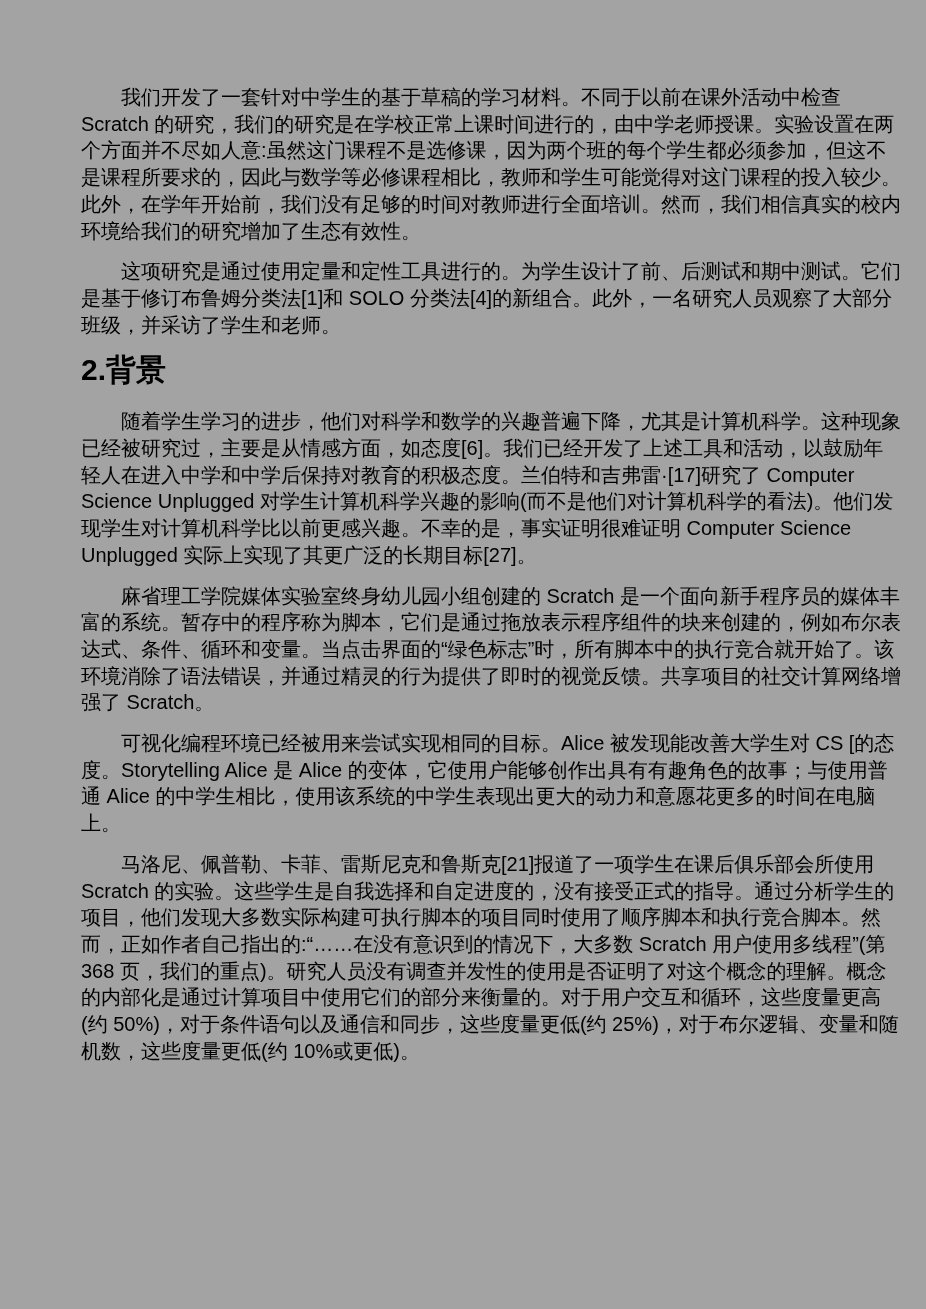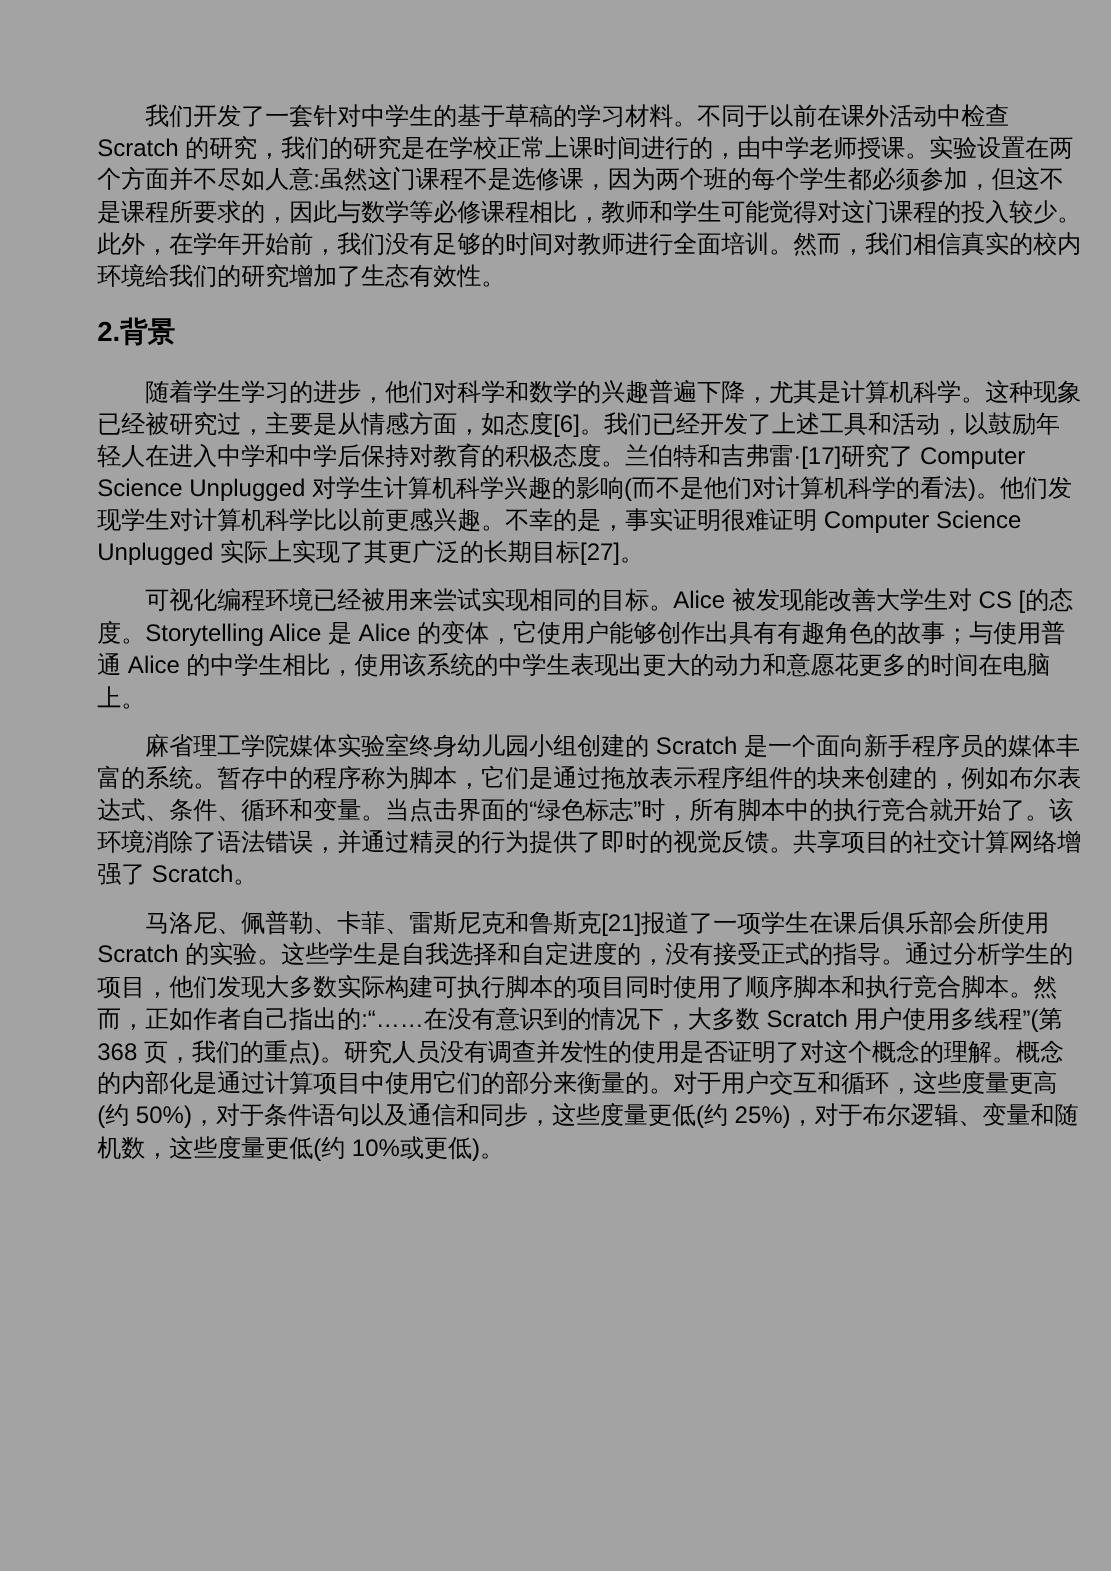--- a/index.html
+++ b/index.html
@@ -24,35 +24,36 @@
     width: 822px;
     font-size: 20px;
     line-height: 26.7px;
     text-align: left;
   }
   .text-block p {
     margin: 0 0 14px 0;
     text-indent: 2em;
   }
   .section-heading {
-    font-size: 23px;
+    font-size: 30px;
     line-height: 36px;
     font-weight: bold;
     margin: 10px 0 20px 0;
     text-indent: 0;
     font-family: "Liberation Sans", "DejaVu Sans", sans-serif;
   }
 </style>
 </head>
 <body>
 
 <div class="page">
   <div class="text-block">
     <p>我们开发了一套针对中学生的基于草稿的学习材料。不同于以前在课外活动中检查 Scratch 的研究，我们的研究是在学校正常上课时间进行的，由中学老师授课。实验设置在两个方面并不尽如人意:虽然这门课程不是选修课，因为两个班的每个学生都必须参加，但这不是课程所要求的，因此与数学等必修课程相比，教师和学生可能觉得对这门课程的投入较少。此外，在学年开始前，我们没有足够的时间对教师进行全面培训。然而，我们相信真实的校内环境给我们的研究增加了生态有效性。</p>
+    <p>这项研究是通过使用定量和定性工具进行的。为学生设计了前、后测试和期中测试。它们是基于修订布鲁姆分类法[1]和 SOLO 分类法[4]的新组合。此外，一名研究人员观察了大部分班级，并采访了学生和老师。</p>
 
     <h2 class="section-heading">2.背景</h2>
 
     <p>随着学生学习的进步，他们对科学和数学的兴趣普遍下降，尤其是计算机科学。这种现象已经被研究过，主要是从情感方面，如态度[6]。我们已经开发了上述工具和活动，以鼓励年轻人在进入中学和中学后保持对教育的积极态度。兰伯特和吉弗雷·[17]研究了 Computer Science Unplugged 对学生计算机科学兴趣的影响(而不是他们对计算机科学的看法)。他们发现学生对计算机科学比以前更感兴趣。不幸的是，事实证明很难证明 Computer Science Unplugged 实际上实现了其更广泛的长期目标[27]。</p>
+    <p>麻省理工学院媒体实验室终身幼儿园小组创建的 Scratch 是一个面向新手程序员的媒体丰富的系统。暂存中的程序称为脚本，它们是通过拖放表示程序组件的块来创建的，例如布尔表达式、条件、循环和变量。当点击界面的“绿色标志”时，所有脚本中的执行竞合就开始了。该环境消除了语法错误，并通过精灵的行为提供了即时的视觉反馈。共享项目的社交计算网络增强了 Scratch。</p>
     <p>可视化编程环境已经被用来尝试实现相同的目标。Alice 被发现能改善大学生对 CS [的态度。Storytelling Alice 是 Alice 的变体，它使用户能够创作出具有有趣角色的故事；与使用普通 Alice 的中学生相比，使用该系统的中学生表现出更大的动力和意愿花更多的时间在电脑上。</p>
-    <p>麻省理工学院媒体实验室终身幼儿园小组创建的 Scratch 是一个面向新手程序员的媒体丰富的系统。暂存中的程序称为脚本，它们是通过拖放表示程序组件的块来创建的，例如布尔表达式、条件、循环和变量。当点击界面的“绿色标志”时，所有脚本中的执行竞合就开始了。该环境消除了语法错误，并通过精灵的行为提供了即时的视觉反馈。共享项目的社交计算网络增强了 Scratch。</p>
     <p>马洛尼、佩普勒、卡菲、雷斯尼克和鲁斯克[21]报道了一项学生在课后俱乐部会所使用 Scratch 的实验。这些学生是自我选择和自定进度的，没有接受正式的指导。通过分析学生的项目，他们发现大多数实际构建可执行脚本的项目同时使用了顺序脚本和执行竞合脚本。然而，正如作者自己指出的:“……在没有意识到的情况下，大多数 Scratch 用户使用多线程”(第 368 页，我们的重点)。研究人员没有调查并发性的使用是否证明了对这个概念的理解。概念的内部化是通过计算项目中使用它们的部分来衡量的。对于用户交互和循环，这些度量更高(约 50%)，对于条件语句以及通信和同步，这些度量更低(约 25%)，对于布尔逻辑、变量和随机数，这些度量更低(约 10%或更低)。</p>
   </div>
 </div>
 
 </body></html>

